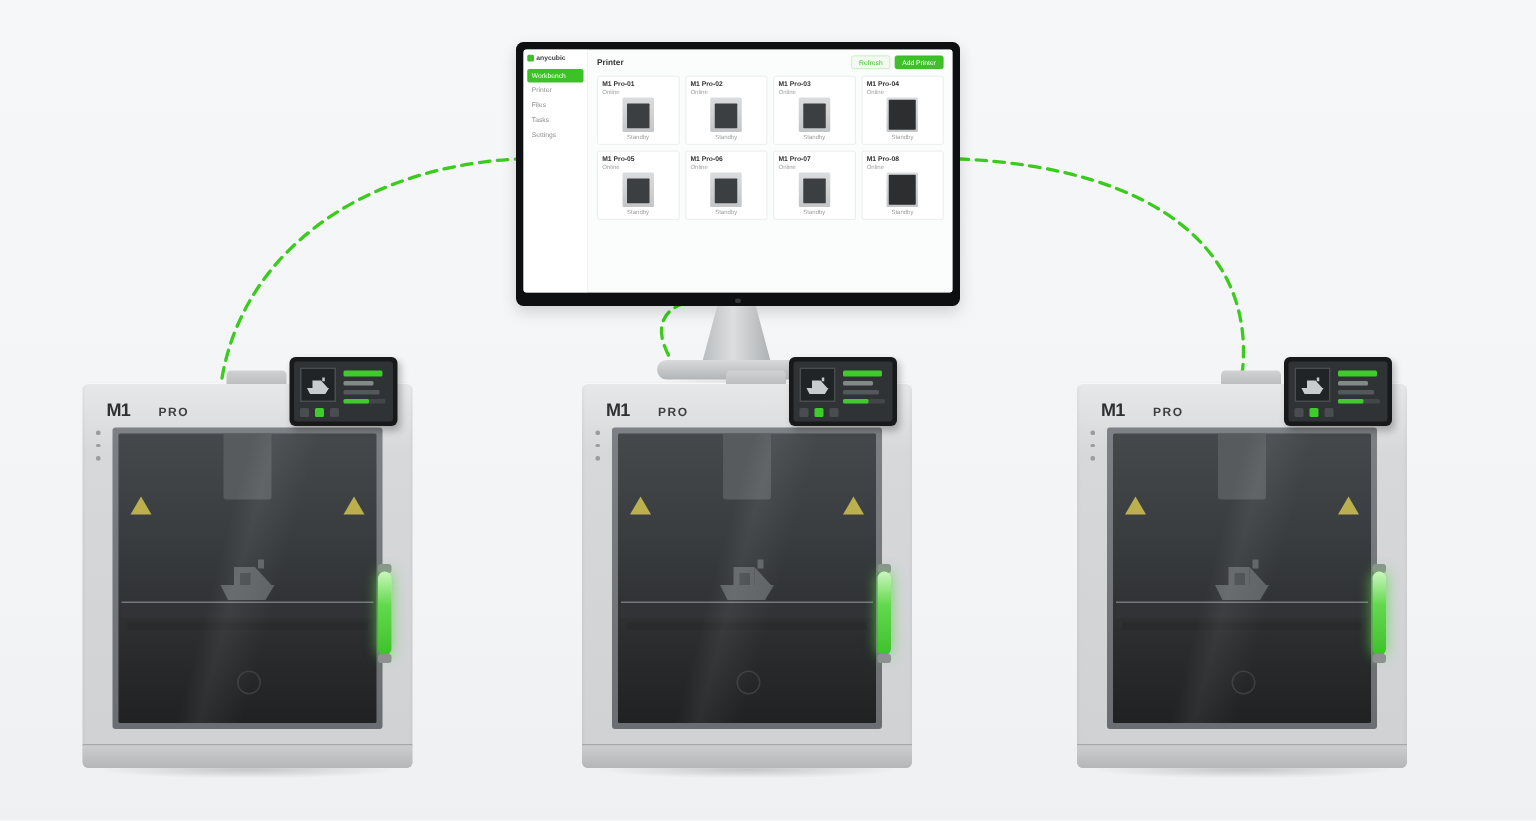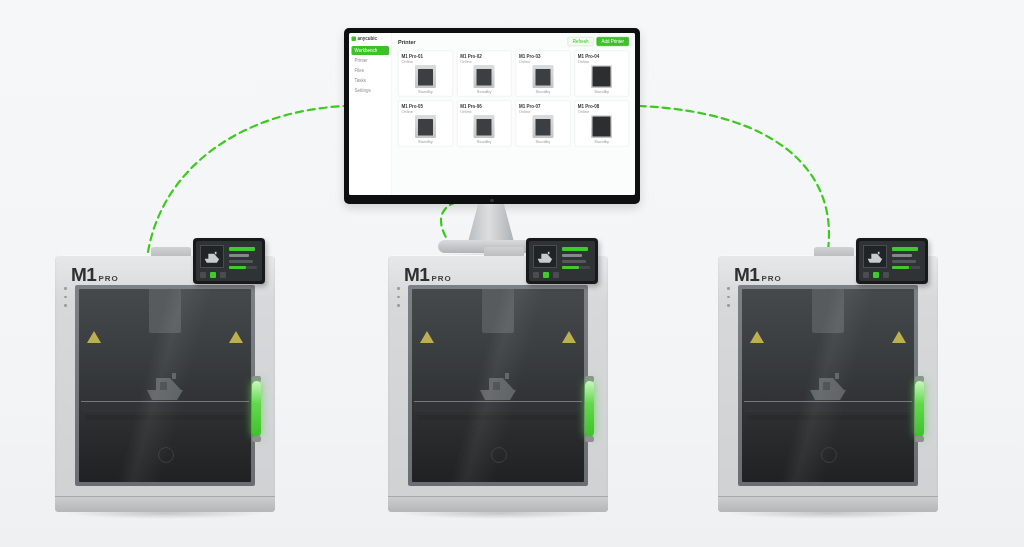--- a/index.html
+++ b/index.html
@@ -56,22 +56,22 @@
   .card-status{font-size:8px;color:#9c9e9f;text-align:center;}
   
   .printer{position:absolute;width:220px;height:257px;z-index:3;}
   .printer.p1{left:55px;top:255px;}
   .printer.p2{left:388px;top:255px;}
   .printer.p3{left:718px;top:255px;}
   .pbody{position:absolute;inset:0;background:linear-gradient(180deg,#e6e8e9 0%,#d6d8da 18%,#cfd1d3 100%);
     border-radius:4px;box-shadow:inset 0 1px 0 rgba(255,255,255,.7), inset 0 -2px 3px rgba(0,0,0,.08);}
   .ptop-handle{position:absolute;left:96px;top:-8px;width:40px;height:9px;background:linear-gradient(180deg,#cfd1d3,#bcbec0);border-radius:3px 3px 0 0;}
   .plabel{position:absolute;left:16px;top:9px;color:#2e3032;white-space:nowrap;}
-  .plabel .m1{font-size:19px;font-weight:bold;letter-spacing:-.5px;}
-  .plabel .pro{font-size:8px;font-weight:bold;letter-spacing:1px;margin-left:2px;color:#3c3e40;}
+  .plabel .m1{font-size:12px;font-weight:bold;letter-spacing:-.5px;}
+  .plabel .pro{font-size:8px;font-weight:bold;letter-spacing:1px;margin-left:19px;color:#3c3e40;}
   .screws{position:absolute;left:9px;top:32px;display:flex;flex-direction:column;gap:6px;}
   .screws i{width:2.5px;height:2.5px;border-radius:50%;background:#9a9c9e;display:block;}
   .door{position:absolute;left:20px;right:20px;top:30px;bottom:26px;background:linear-gradient(180deg,#7d8084,#6a6d71);
     border-radius:2px;padding:4px;box-sizing:border-box;}
   .window{position:relative;width:100%;height:100%;overflow:hidden;border-radius:1px;
     background:linear-gradient(180deg,#46494c 0%,#3a3d40 35%,#2c2e30 68%,#1f2123 100%);}
   .window::after{content:"";position:absolute;inset:0;
     background:linear-gradient(105deg,transparent 40%,rgba(255,255,255,.06) 47%,transparent 60%);}
   .tower{position:absolute;left:50%;top:0;width:32px;height:44px;margin-left:-16px;background:#585b5e;border-radius:0 0 2px 2px;}
   .warn{position:absolute;top:42px;width:0;height:0;border-left:7px solid transparent;border-right:7px solid transparent;border-bottom:12px solid #c9bc4f;opacity:.9;}

